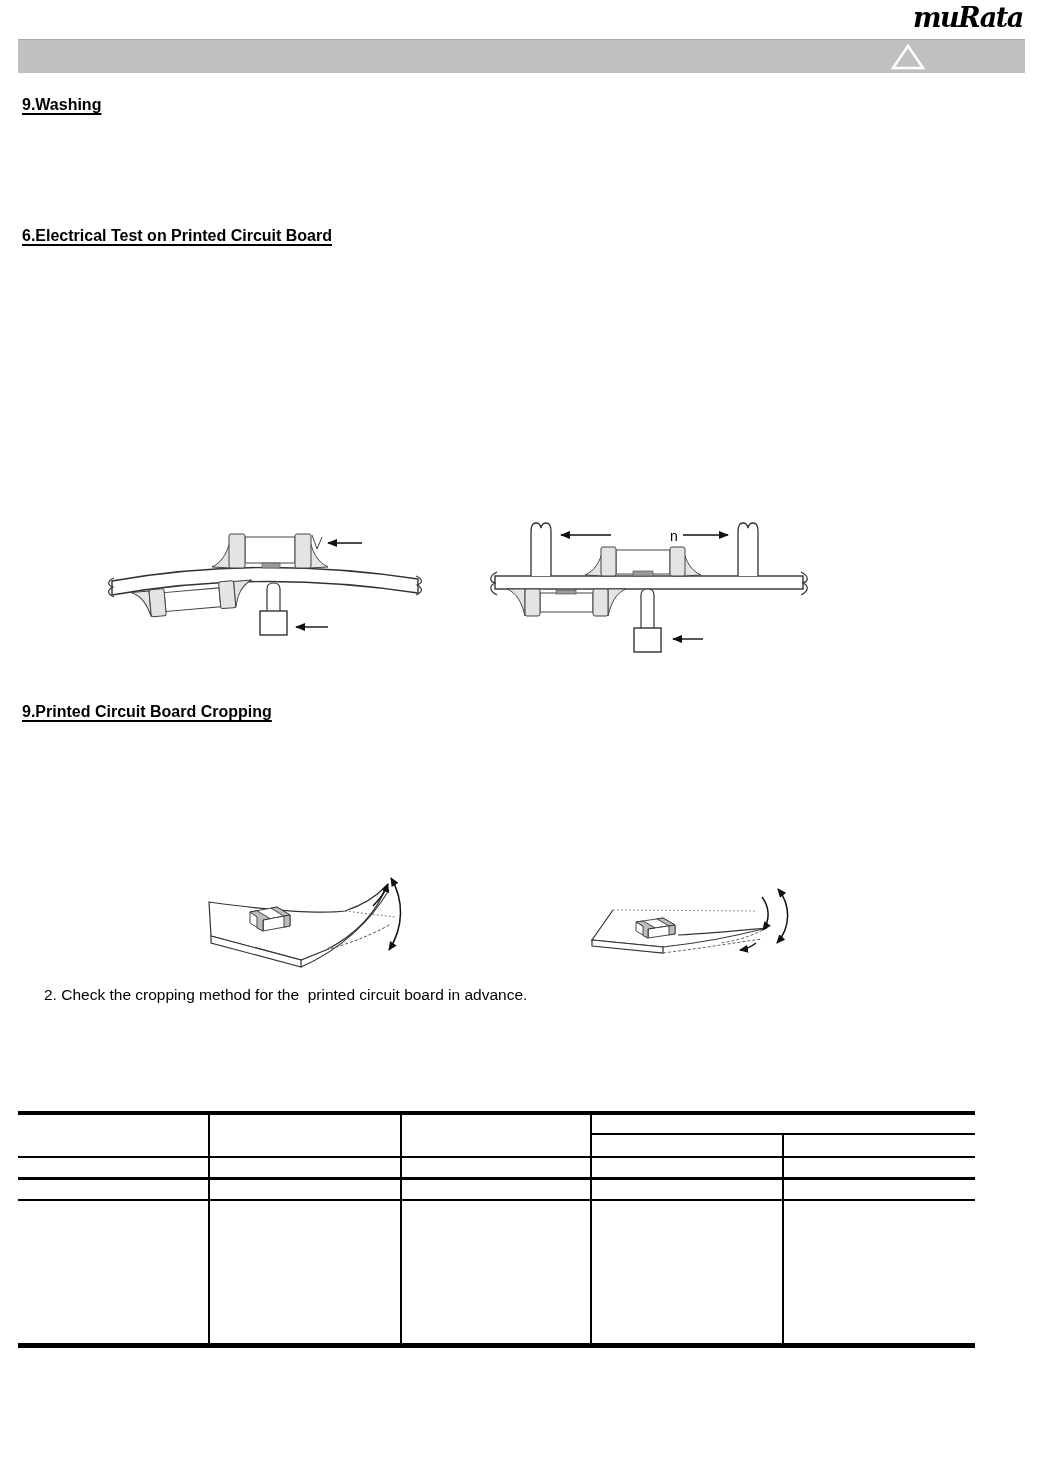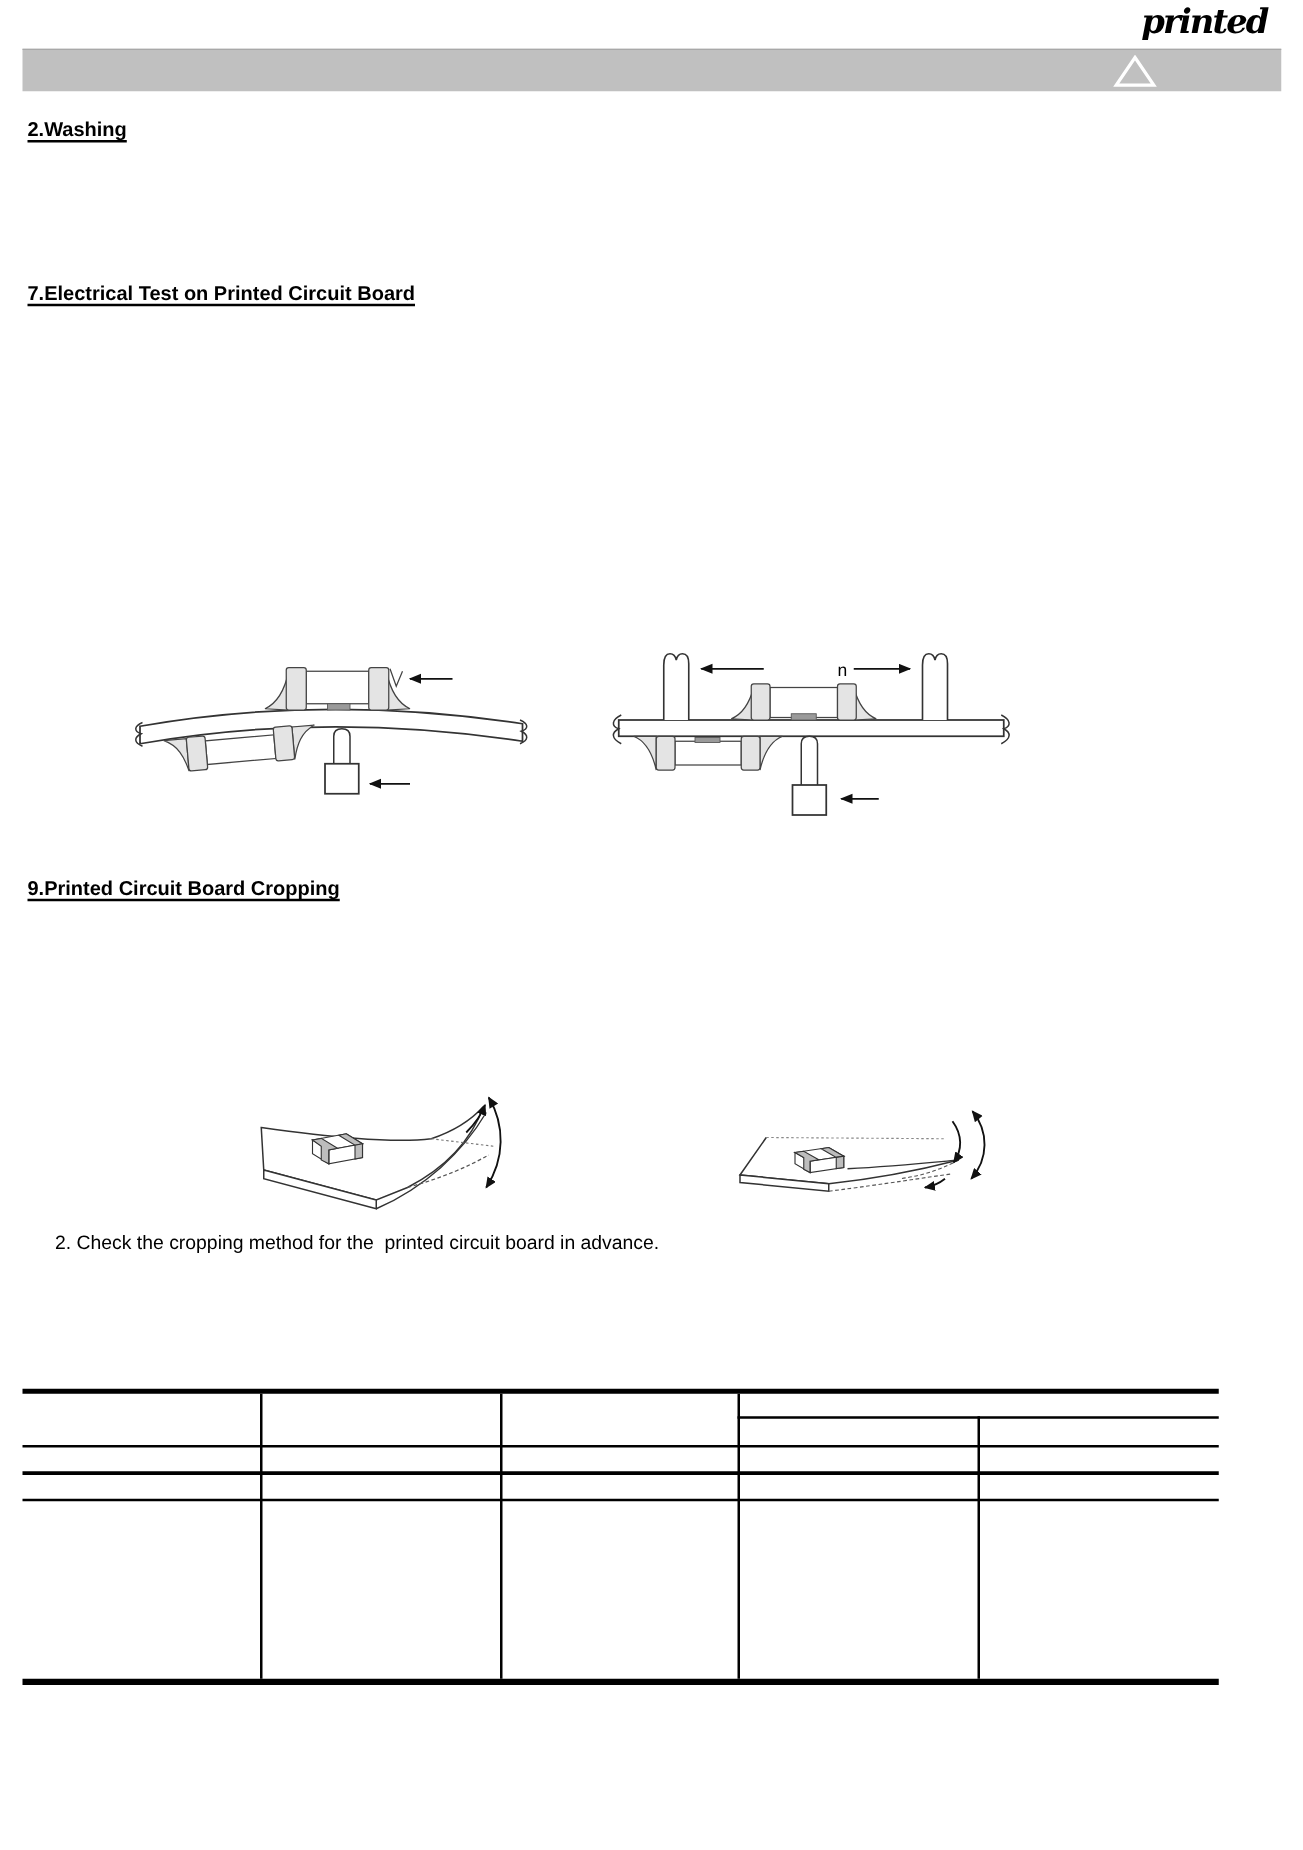--- a/index.html
+++ b/index.html
@@ -9,30 +9,30 @@
   .banner{background:#c0c0c0;border-top:1px solid #a8a8a8;}
   .h-sec{font-size:16px;font-weight:bold;text-decoration:underline;text-decoration-thickness:2px;text-underline-offset:3px;white-space:pre;}
   .body-text{font-size:15.5px;white-space:pre;}
   .tline{position:absolute;background:#000;}
   svg{display:block;}
   svg text{font-family:"Liberation Sans",sans-serif;}
 </style>
 </head>
 <body>
 
-<div class="abs logo" style="left:913px;top:4px;">printed</div>
+<div class="abs logo" style="left:913px;top:4px;">muRata</div>
 
 <div class="abs banner" style="left:18px;top:39px;width:1007px;height:33px;">
   <svg class="abs" style="left:872px;top:4px;" width="36" height="26" viewBox="0 0 36 26">
     <polygon points="18,2 33,24 3,24" fill="none" stroke="#ffffff" stroke-width="2.6" stroke-linejoin="miter"></polygon>
   </svg>
 </div>
 
-<div class="abs h-sec" style="left:22px;top:96px;">2.Washing</div>
-<div class="abs h-sec" style="left:22px;top:227px;">7.Electrical Test on Printed Circuit Board</div>
+<div class="abs h-sec" style="left:22px;top:96px;">9.Washing</div>
+<div class="abs h-sec" style="left:22px;top:227px;">6.Electrical Test on Printed Circuit Board</div>
 <div class="abs h-sec" style="left:22px;top:703px;">9.Printed Circuit Board Cropping</div>
 
 <svg class="abs" style="left:100px;top:505px;" width="330" height="150" viewBox="0 0 330 150">
   <defs>
     <marker id="a1" markerWidth="11" markerHeight="9" refX="9" refY="4" orient="auto" markerUnits="userSpaceOnUse">
       <path d="M0,0 L10,4 L0,8 Z" fill="#111"></path>
     </marker>
   </defs>
 
   <path d="M12,76 Q160,50 318,74 L318,88 Q160,64 12,90 Z" fill="#fff" stroke="#333" stroke-width="1.4"></path>

